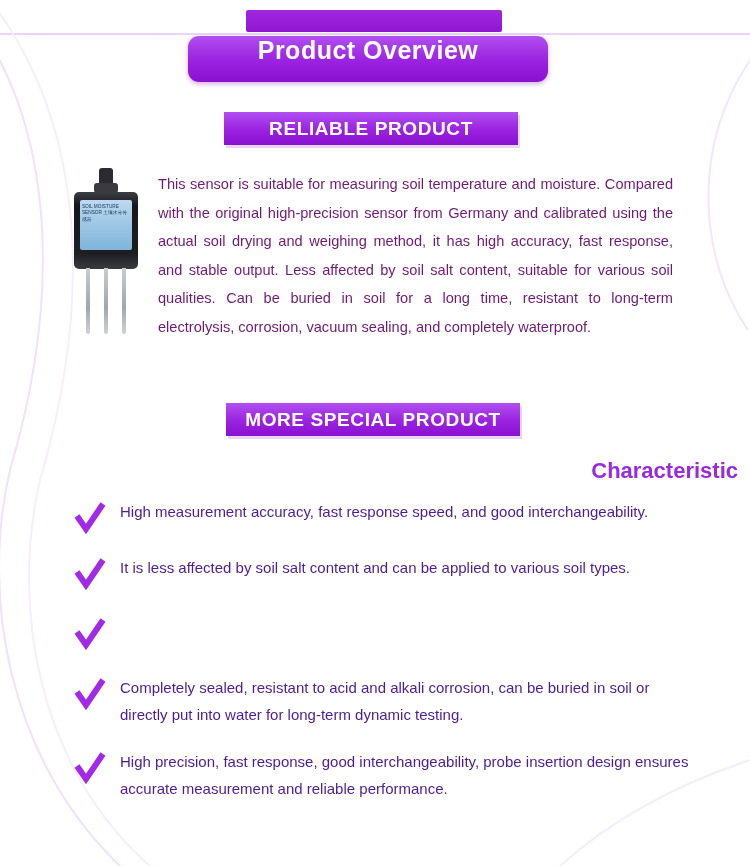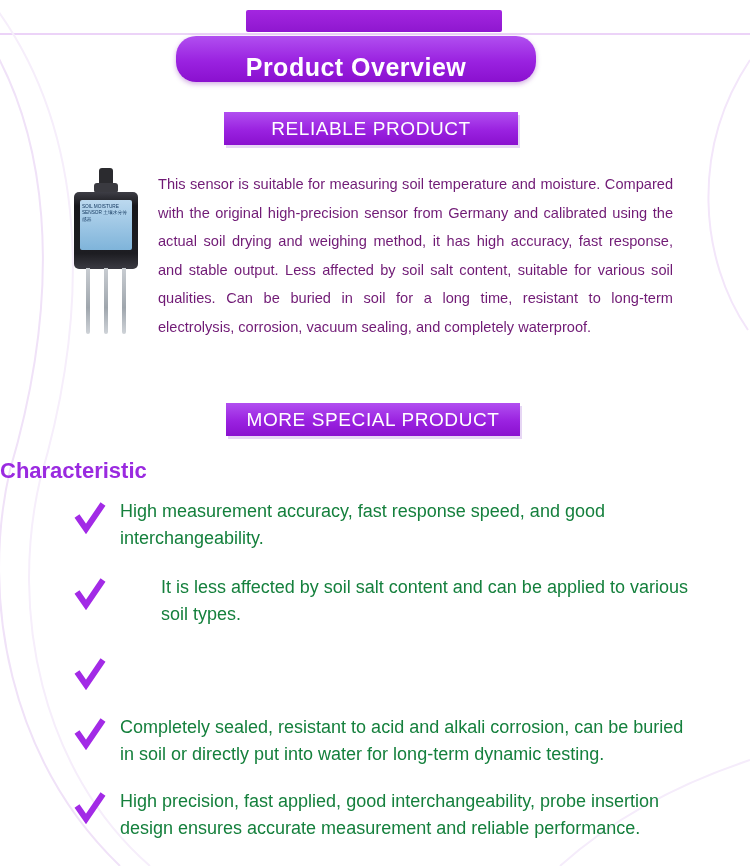--- a/index.html
+++ b/index.html
@@ -36,28 +36,28 @@
     left: 246px;
     width: 256px;
     height: 22px;
     background: linear-gradient(180deg,#a326e0 0%, #8f17cf 100%);
     border-radius: 2px;
   }
 
   .title-banner {
     position: absolute;
     top: 36px;
-    left: 176px;
+    left: 188px;
     width: 360px;
     height: 46px;
     background: linear-gradient(180deg,#b14ff0 0%, #9a22e0 55%, #8a10cf 100%);
-    border-radius: 20px;
+    border-radius: 11px;
     box-shadow: 0 2px 5px rgba(120,20,170,0.35);
     display: flex;
-    align-items: flex-end;
+    align-items: flex-start;
     justify-content: center;
   }
   .title-banner span {
     color: #ffffff;
     font-size: 25px;
     font-weight: bold;
     letter-spacing: 0.5px;
   }
 
   
@@ -66,21 +66,21 @@
     height: 33px;
     background: linear-gradient(180deg,#b14ff0 0%, #9a22e0 55%, #8a10cf 100%);
     display: flex;
     align-items: center;
     justify-content: center;
     box-shadow: 2px 3px 0 rgba(210,180,235,0.55);
   }
   .ribbon span {
     color: #ffffff;
     font-size: 19px;
-    font-weight: normal;
+    font-weight: bold;
     letter-spacing: 0.6px;
   }
 
   #ribbon-reliable { top: 112px; left: 224px; width: 294px; }
   #ribbon-special  { top: 403px; left: 226px; width: 294px; }
 
   
   .overview-block {
     position: absolute;
     top: 168px;
@@ -164,21 +164,21 @@
     color: #701a75;
     text-align: justify;
   }
 
   
   .characteristic {
     position: absolute;
     top: 458px;
     left: 0;
     width: 738px;
-    text-align: left;
+    text-align: right;
     color: #9a2ae0;
     font-size: 22px;
     font-weight: bold;
   }
 
   
   .bullets {
     position: absolute;
     top: 498px;
     left: 74px;
@@ -192,28 +192,28 @@
   }
   .check {
     flex: 0 0 auto;
     width: 32px;
     height: 34px;
     margin-right: 14px;
     position: relative;
     top: 4px;
   }
   .bullet-text {
-    font-size: 18px;
+    font-size: 15px;
     line-height: 27px;
-    color: #15803d;
+    color: #4c1d95;
     width: 570px;
   }
 
   .bullet.b1 { margin-bottom: 22px; }
-  .bullet.b2 { margin-bottom: 26px; gap: 41px; }
+  .bullet.b2 { margin-bottom: 26px; }
   .bullet.b3 { margin-bottom: 26px; }
   .bullet.b4 { }
 </style>
 </head>
 <body>
 
 <div class="page">
 
   <svg class="bg-deco" width="750" height="866" viewBox="0 0 750 866">
     <path d="M0 34 L750 34" stroke="#d9a8f2" stroke-width="1.2" fill="none"></path>
@@ -292,17 +292,17 @@
       </span>
       <span class="bullet-text">Completely sealed, resistant to acid and alkali corrosion, can be buried in soil or directly put into water for long-term dynamic testing.</span>
     </div>
 
     <div class="bullet b5">
       <span class="check">
         <svg width="32" height="34" viewBox="0 0 32 34">
           <path d="M3 14 L12 27 L29 2" stroke="#a22ae6" stroke-width="6" fill="none" stroke-linecap="butt" stroke-linejoin="miter"></path>
         </svg>
       </span>
-      <span class="bullet-text">High precision, fast applied, good interchangeability, probe insertion design ensures accurate measurement and reliable performance.</span>
+      <span class="bullet-text">High precision, fast response, good interchangeability, probe insertion design ensures accurate measurement and reliable performance.</span>
     </div>
 
   </div>
 </div>
 
 </body></html>

